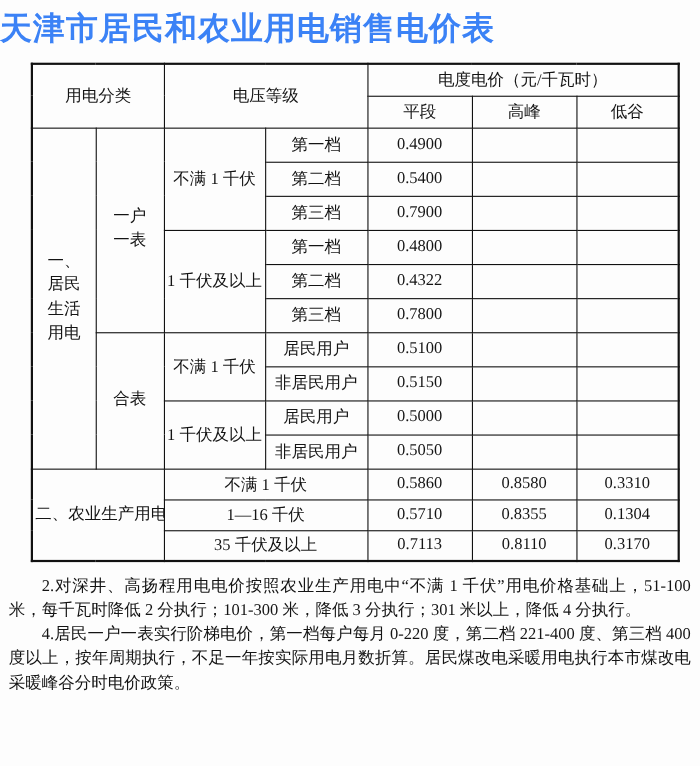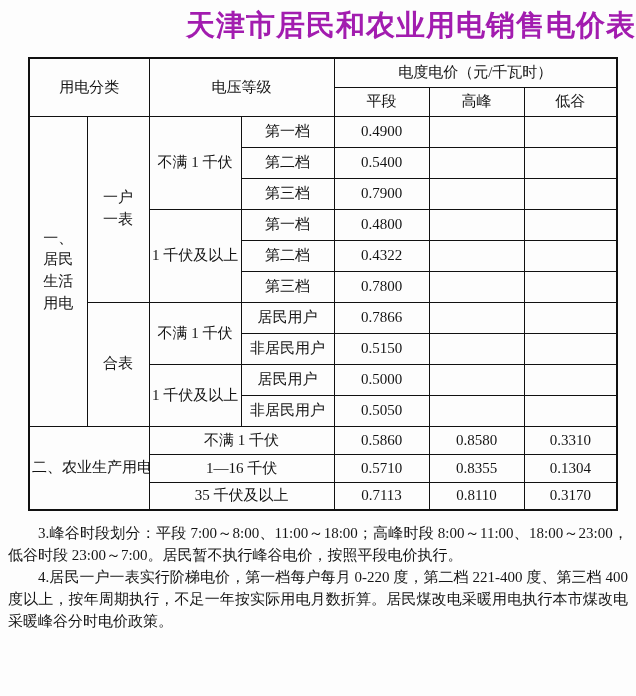--- a/index.html
+++ b/index.html
@@ -12,25 +12,25 @@
     color: #141414;
     overflow: hidden;
   }
   .page {
     width: 636px;
     height: 696px;
     box-sizing: border-box;
   }
   h1.title {
     margin: 6px 0 11px 0;
-    text-align: right;
+    text-align: left;
     font-size: 29px;
     font-weight: bold;
     letter-spacing: 1px;
-    color: #a21caf;
+    color: #3b82f6;
   }
   table.price-table {
     border-collapse: collapse;
     table-layout: fixed;
     margin-left: 28px;
     width: 588px;
     border: 2px solid #111;
   }
   .price-table th, .price-table td {
     border: 1px solid #111;
@@ -128,21 +128,21 @@
       <tr>
         <td>第三档</td>
         <td class="num">0.7800</td>
         <td class="num"></td>
         <td class="num"></td>
       </tr>
       <tr>
         <td rowspan="4" class="cat">合表</td>
         <td rowspan="2" class="nowrap">不满 1 千伏</td>
         <td>居民用户</td>
-        <td class="num">0.7866</td>
+        <td class="num">0.5100</td>
         <td class="num"></td>
         <td class="num"></td>
       </tr>
       <tr>
         <td>非居民用户</td>
         <td class="num">0.5150</td>
         <td class="num"></td>
         <td class="num"></td>
       </tr>
       <tr>
@@ -174,17 +174,17 @@
       <tr class="agri-row">
         <td colspan="2" class="nowrap">35 千伏及以上</td>
         <td class="num">0.7113</td>
         <td class="num">0.8110</td>
         <td class="num">0.3170</td>
       </tr>
     </tbody>
   </table>
 
   <div class="notes">
-    <p class="indent">3.峰谷时段划分：平段 7:00～8:00、11:00～18:00；高峰时段 8:00～11:00、18:00～23:00，低谷时段 23:00～7:00。居民暂不执行峰谷电价，按照平段电价执行。</p>
+    <p class="indent">2.对深井、高扬程用电电价按照农业生产用电中“不满 1 千伏”用电价格基础上，51-100 米，每千瓦时降低 2 分执行；101-300 米，降低 3 分执行；301 米以上，降低 4 分执行。</p>
     <p class="indent">4.居民一户一表实行阶梯电价，第一档每户每月 0-220 度，第二档 221-400 度、第三档 400 度以上，按年周期执行，不足一年按实际用电月数折算。居民煤改电采暖用电执行本市煤改电采暖峰谷分时电价政策。</p>
   </div>
 
 </div>
 
 </body></html>

